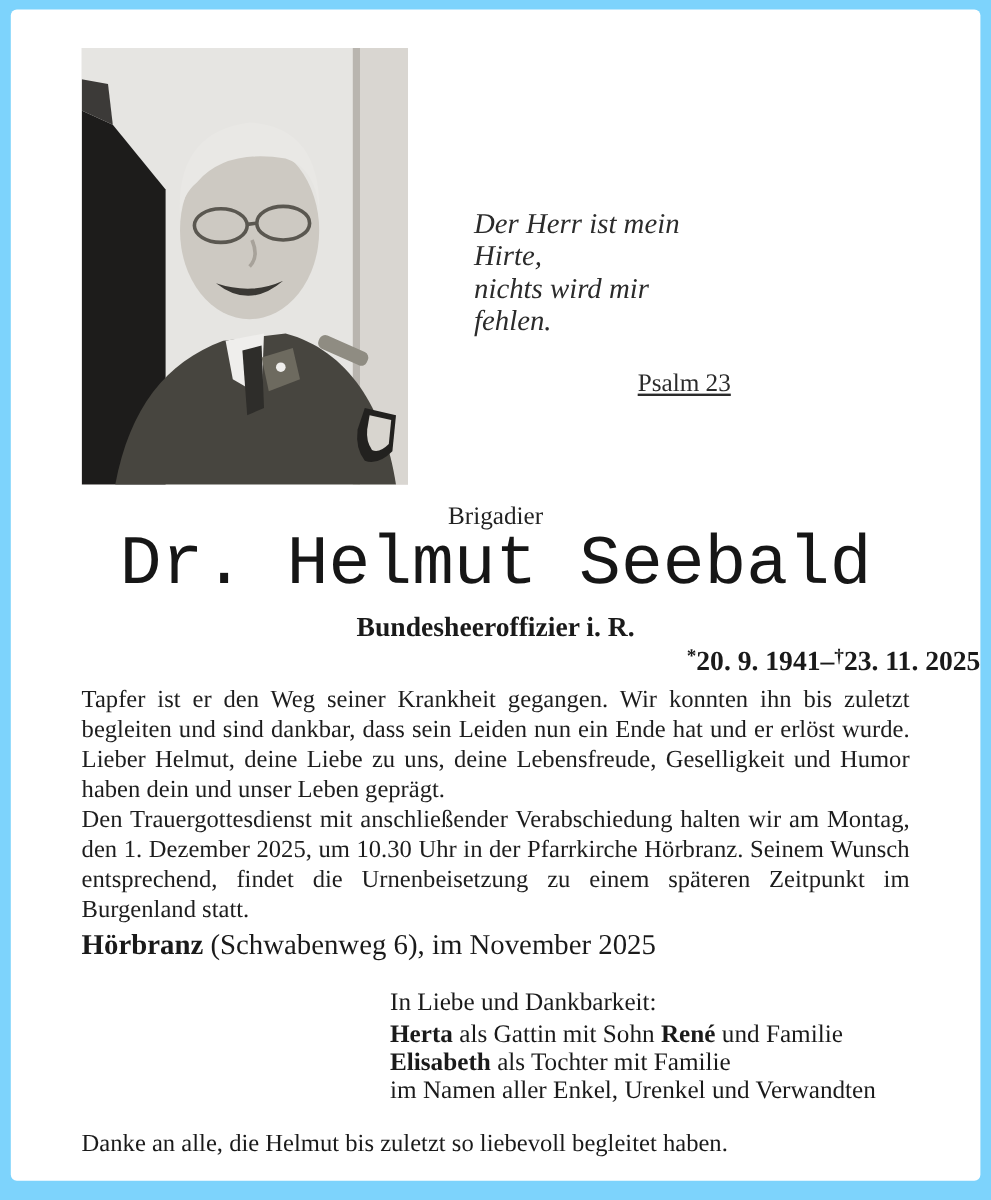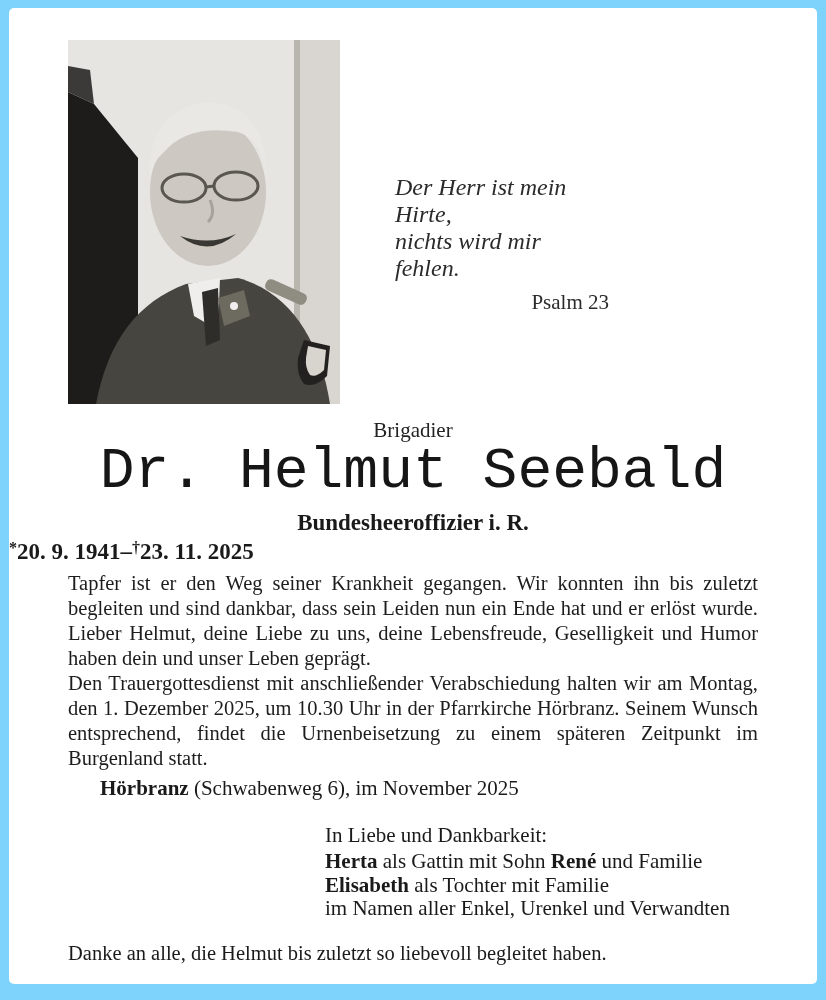--- a/index.html
+++ b/index.html
@@ -33,22 +33,23 @@
   .quote {
     left: 386px; top: 166px; width: 216px;
     font-style: italic;
     font-size: 24px; line-height: 27px;
     color: #2b2b2b;
   }
   .quote-source {
     text-align: right;
     font-style: normal;
     font-size: 21px;
-    margin-top: 7px;
+    margin-top: 24px;
     padding-right: 2px;
+    text-decoration: underline;
   }
 
   .rank {
     left: 0; right: 0; top: 408px;
     text-align: center;
     font-size: 21px; line-height: 28px;
     color: #222222;
   }
   .name {
     left: 0; right: 0; top: 432px;
@@ -58,41 +59,41 @@
     font-family: Liberation Mono, monospace;
   }
   .title-line {
     left: 0; right: 0; top: 502px;
     text-align: center;
     font-weight: bold;
     font-size: 23px; line-height: 25px;
   }
   .dates-line {
     left: 0; right: 0; top: 527px;
-    text-align: left;
+    text-align: right;
     font-weight: bold;
     font-size: 23px; line-height: 26px;
   }
   .dates-line .lifesym {
     font-size: 16px;
     vertical-align: 6px;
     font-weight: bold;
   }
 
   .body-text {
     left: 59px; top: 563px; width: 690px;
     font-size: 20.5px; line-height: 25px;
     text-align: justify;
     color: #1d1d1d;
   }
   .body-text p { margin: 0; }
 
   .place-line {
     left: 59px; top: 768px;
-    font-size: 21px; line-height: 24px; margin-left: 32px;
+    font-size: 24px; line-height: 24px;
   }
   .b { font-weight: bold; }
 
   .closing-line {
     left: 316px; top: 815px;
     font-size: 21px; line-height: 24px;
   }
   .mourners {
     left: 316px; top: 842px;
     font-size: 21px; line-height: 23.5px;

